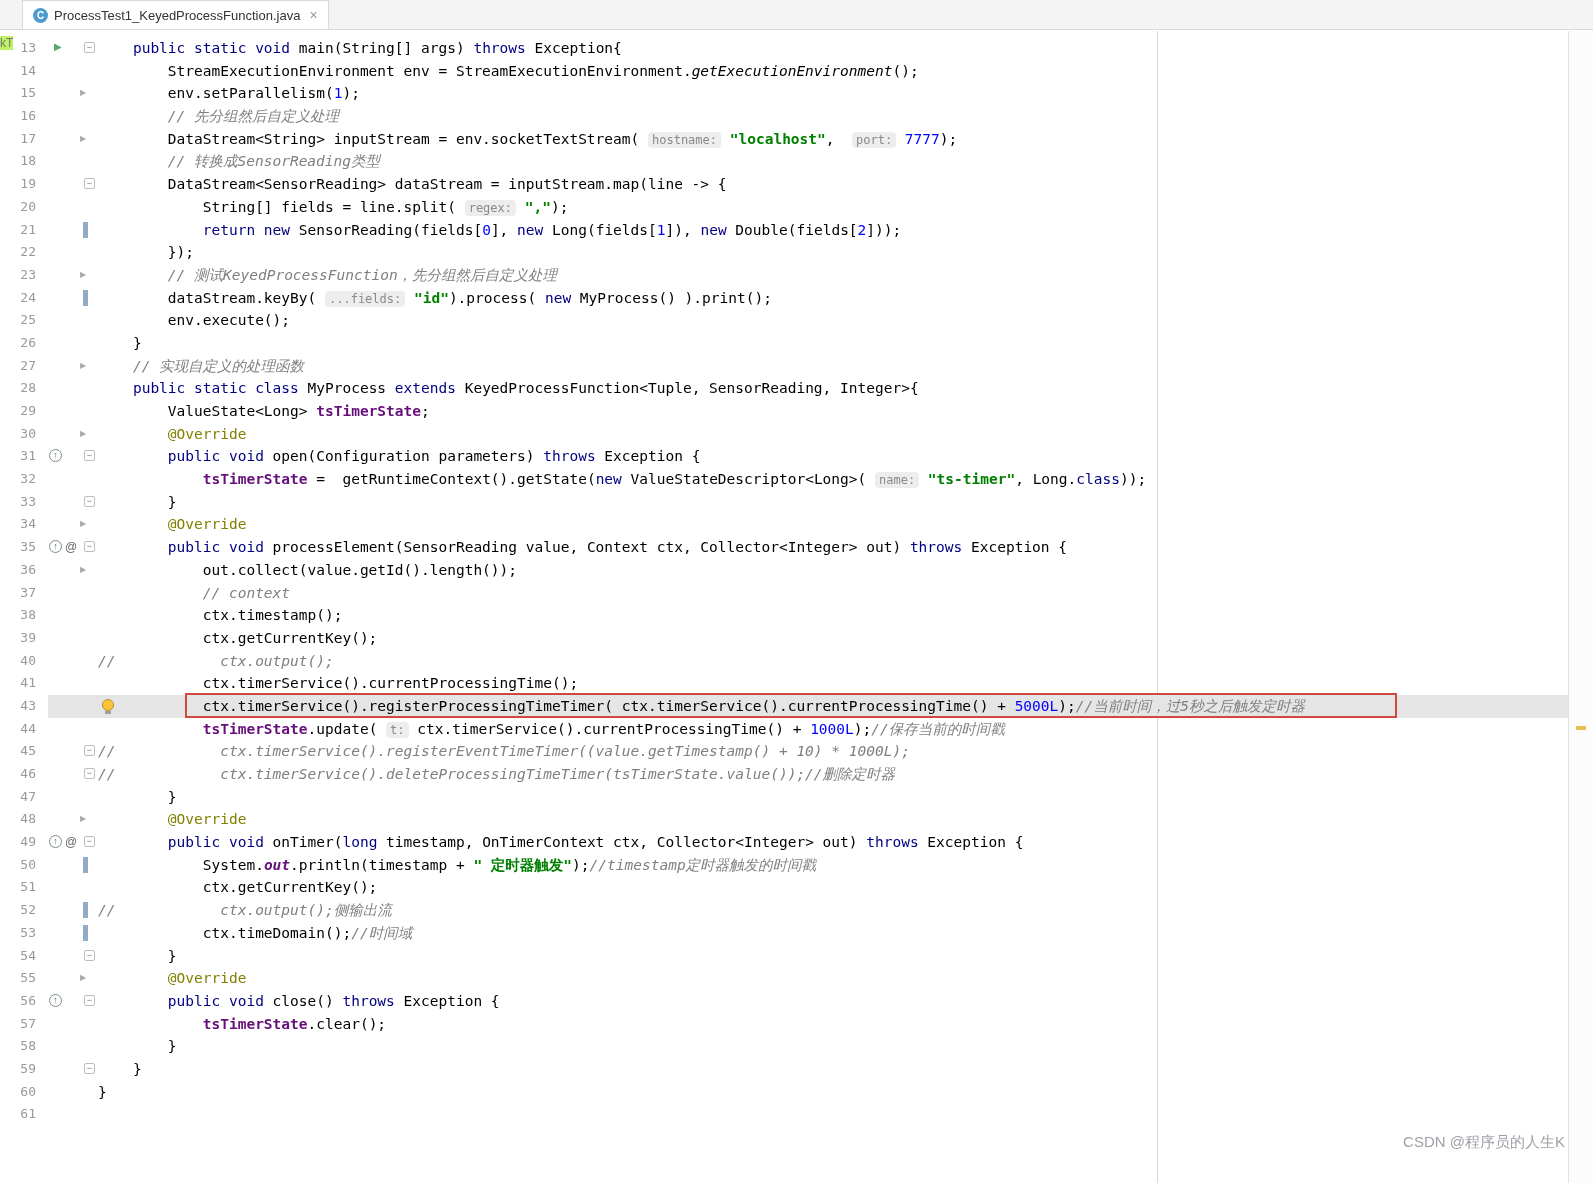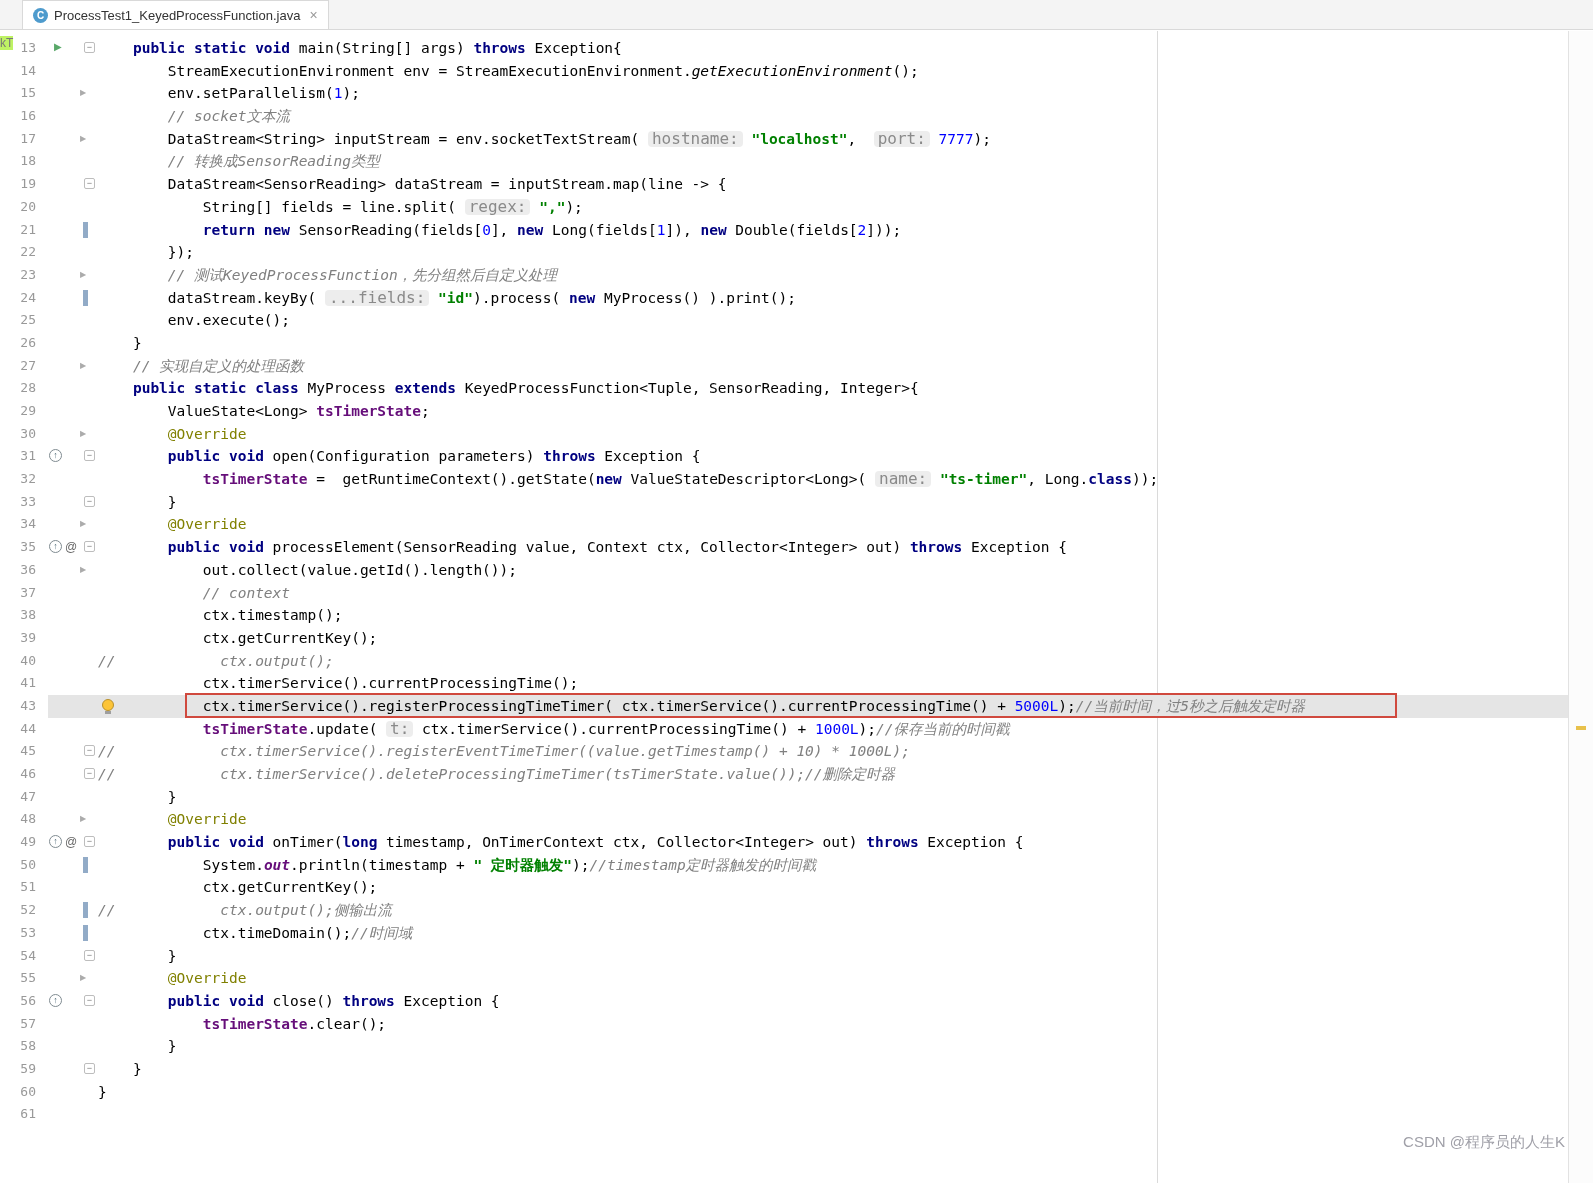--- a/index.html
+++ b/index.html
@@ -20,29 +20,29 @@
   .row { position:relative; height:22.7px; display:flex; }
   .ln { width:48px; padding-right:12px; text-align:right; color:#999999; font-family:"DejaVu Sans Mono","Liberation Mono",monospace; font-size:13px; line-height:22.7px; flex:none;padding-left:16px; }
   .icons { position:relative; width:50px; flex:none; }
   .code { flex:1; white-space:pre; font-family:"DejaVu Sans Mono","Liberation Mono",monospace; font-size:14.5px; line-height:22.7px; color:#000; }
 
   .hl .icons, .hl .code { background:#e5e5e5; }
   .redbox { position:absolute; left:185px; top:-2px; width:1212px; height:25px; border:2px solid #D0493E; z-index:3; pointer-events:none; }
 
   
   .p  { color:#000000; }
-  .k  { color:#000080; font-weight:bold; }
+  .k  { color:#000080; font-weight:normal; }
   .s  { color:#008000; font-weight:bold; }
   .n  { color:#0000FF; }
   .c  { color:#808080; font-style:italic; }
   .a  { color:#808000; }
   .f  { color:#660E7A; font-weight:bold; }
   .sf { color:#660E7A; font-weight:bold; font-style:italic; }
   .sm { font-style:italic; }
-  .h  { display:inline-block; background:#EDEDED; color:#8A8A8A; border-radius:4px; padding:0 4px; font-size:16px; line-height:16px; vertical-align:baseline; font-style:normal; font-weight:normal; }
+  .h  { display:inline-block; background:#EDEDED; color:#8A8A8A; border-radius:4px; padding:0 4px; font-size:12px; line-height:16px; vertical-align:baseline; font-style:normal; font-weight:normal; }
 
   
   .mark { user-select:none; }
   .mark-run  { position:absolute; left:6px;  top:4px; color:#59A869; font-size:10px; line-height:12px; }
   .mark-fold { position:absolute; left:36px; top:5px; width:11px; height:11px; border:1px solid #BDBDBD; border-radius:2px; background:#fff; color:#777; font-size:9px; line-height:9px; text-align:center; }
   .mark-arrow{ position:absolute; left:32px; top:6px; color:#ABABAB; font-size:8px; line-height:10px; }
   .mark-override { position:absolute; left:1px; top:4px; width:13px; height:13px; border:1px solid #7F8B91; border-radius:50%; color:#56707C; font-size:9px; line-height:11px; text-align:center; background:#fff; }
   .mark-at   { position:absolute; left:17px; top:3px; color:#666; font-size:12px; line-height:16px; }
   .mark-vcs  { position:absolute; left:35px; top:3px; width:5px; height:16px; background:#92ABC7; }
   .mark-bulb { position:absolute; left:102px; top:4px; width:12px; height:12px; border-radius:50%; background:#FCC438; border:1px solid #B8902C; z-index:4; }
@@ -90,21 +90,21 @@
         <div class="row">
           <div class="ln">15</div>
           <div class="icons">
             <span class="mark mark-arrow">▶</span>
           </div>
           <div class="code"><span class="p">        env.setParallelism(</span><span class="n">1</span><span class="p">);</span></div>
         </div>
         <div class="row">
           <div class="ln">16</div>
           <div class="icons"></div>
-          <div class="code"><span class="c">        // socket文本流</span></div>
+          <div class="code"><span class="c">        // 先分组然后自定义处理</span></div>
         </div>
         <div class="row">
           <div class="ln">17</div>
           <div class="icons">
             <span class="mark mark-arrow">▶</span>
           </div>
           <div class="code"><span class="p">        DataStream&lt;String&gt; inputStream = env.socketTextStream( </span><span class="h">hostname:</span><span class="p"> </span><span class="s">"localhost"</span><span class="p">,  </span><span class="h">port:</span><span class="p"> </span><span class="n">7777</span><span class="p">);</span></div>
         </div>
         <div class="row">
           <div class="ln">18</div>

